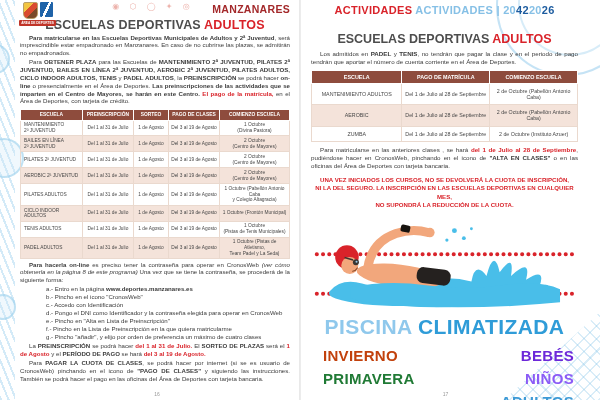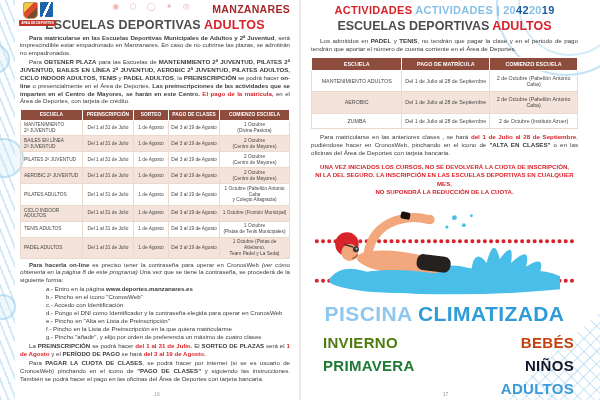--- a/index.html
+++ b/index.html
@@ -54,21 +54,21 @@
   .tbl-left td:first-child{text-align:left;padding-left:3px}
   .tbl-left th:nth-child(1){width:23%}.tbl-left th:nth-child(2){width:19%}
   .tbl-left th:nth-child(3){width:13%}.tbl-left th:nth-child(4){width:19%}
   .tbl-left th:nth-child(5){width:26%}
   .tbl-right th{font-size:5.4px;padding:2.8px 1px}
   .tbl-right td{font-size:5.3px;padding:4px 2px}
   .tbl-right th:nth-child(1){width:34%}.tbl-right th:nth-child(2){width:33%}.tbl-right th:nth-child(3){width:33%}
 
   
   .header1{margin-top:2px;text-align:center;font-size:11px;font-weight:bold;letter-spacing:.3px;white-space:nowrap}
-  .title2{margin-top:3px;text-align:center;font-size:12.5px;font-weight:bold;white-space:nowrap}
+  .title2{margin-top:16px;text-align:center;font-size:12.5px;font-weight:bold;white-space:nowrap}
   .para-r{font-size:6.2px;line-height:1.3;text-align:justify;margin-top:4px}
   .notice{margin-top:6px;text-align:center;color:#d9232a;font-weight:bold;font-size:6.1px;line-height:1.35;white-space:pre-line}
   .swim{display:block;margin:9px auto 0;width:264px;height:97px}
   .piscina{text-align:center;font-size:21px;font-weight:bold;margin-top:0;letter-spacing:.4px;white-space:nowrap}
   .groups{display:flex;justify-content:space-between;margin-top:5px;padding:0 4px 0 12px}
   .gcol{font-size:15px;font-weight:bold;line-height:23px;letter-spacing:.3px}
   .gcol.right{text-align:right}
   .pagenum{position:absolute;bottom:3px;left:0;width:100%;text-align:center;font-size:5px;color:#999}
 </style>
 </head>
@@ -192,21 +192,21 @@
         <div><span class="s-n">g.- Pincho "añadir", y elijo por orden de preferencia un máximo de cuatro clases</span></div>
       </div>
 
     <div class="para indent"><span class="s-n">La </span><span class="s-b">PREINSCRIPCIÓN</span><span class="s-n"> se podrá hacer </span><span class="s-br">del 1 al 31 de Julio.</span><span class="s-n"> El </span><span class="s-b">SORTEO DE PLAZAS</span><span class="s-n"> será el </span><span class="s-br">1 de Agosto</span><span class="s-n"> y el </span><span class="s-b">PERÍODO DE PAGO</span><span class="s-n"> se hará </span><span class="s-br">del 3 al 19 de Agosto.</span></div>
     <div class="para indent"><span class="s-n">Para </span><span class="s-b">PAGAR LA CUOTA DE CLASES</span><span class="s-n">, se podrá hacer por internet (si se es usuario de CronosWeb) pinchando en el icono de </span><span class="s-b">"PAGO DE CLASES"</span><span class="s-n"> y siguiendo las instrucciones. También se podrá hacer el pago en las oficinas del Área de Deportes con tarjeta bancaria.</span></div>
 
     <div class="pagenum">16</div>
   </div>
 
   <div class="page page-right">
-    <div class="header1"><span class="s-red">ACTIVIDADES </span><span class="s-lb">ACTIVIDADES</span><span class="s-lb"> | </span><span class="s-lb">20</span><span class="s-db">42</span><span class="s-lb">20</span><span class="s-db">19</span></div>
+    <div class="header1"><span class="s-red">ACTIVIDADES </span><span class="s-lb">ACTIVIDADES</span><span class="s-lb"> | </span><span class="s-lb">20</span><span class="s-db">42</span><span class="s-lb">20</span><span class="s-db">26</span></div>
     <div class="title2"><span class="s-dark">ESCUELAS DEPORTIVAS </span><span class="s-red">ADULTOS</span></div>
 
     <div class="para-r indent"><span class="s-n">Los admitidos en </span><span class="s-b">PADEL</span><span class="s-n"> y </span><span class="s-b">TENIS</span><span class="s-n">, no tendrán que pagar la clase y en el periodo de pago tendrán que aportar el número de cuenta corriente en el Área de Deportes.</span></div>
 
     <table class="tbl tbl-right">
       <thead>
           <tr>
             <th>ESCUELA</th>
             <th>PAGO DE MATRÍCULA</th>
             <th>COMIENZO ESCUELA</th>
@@ -256,25 +256,25 @@
       <circle cx="46.2" cy="45" r="1.1" fill="#9AC9E8"></circle>
       <line x1="42.5" y1="43" x2="33.5" y2="40.5" stroke="#3A3633" stroke-width="1.6"></line>
       <path d="M42,55 Q45.5,54.5 47,51.5" stroke="#8A4A2A" stroke-width="1.2" fill="none" stroke-linecap="round"></path>
       <path d="M40,72 Q80,64 120,70 Q160,76 200,70 Q240,64 262,74 L262,88 Q180,96 100,92 Q60,90 40,84 Z" fill="#49BEE9"></path>
     </svg>
 
     <div class="piscina"><span class="s-pb">PISCINA </span><span class="s-pd">CLIMATIZADA</span></div>
 
     <div class="groups">
       <div class="gcol">
-          <div style="color: #4d7c0f;">INVIERNO</div>
+          <div style="color: #c2410c;">INVIERNO</div>
           <div style="color: rgb(32, 122, 53);">PRIMAVERA</div>
         </div>
       <div class="gcol right">
-          <div style="color: #c2410c;">BEBÉS</div>
-          <div style="color: #0f172a;">NIÑOS</div>
+          <div style="color: #6d28d9;">BEBÉS</div>
+          <div style="color: #8b5cf6;">NIÑOS</div>
           <div style="color: rgb(61, 154, 214);">ADULTOS</div>
         </div>
     </div>
 
     <div class="pagenum">17</div>
   </div>
 </div>
 
 </body></html>

